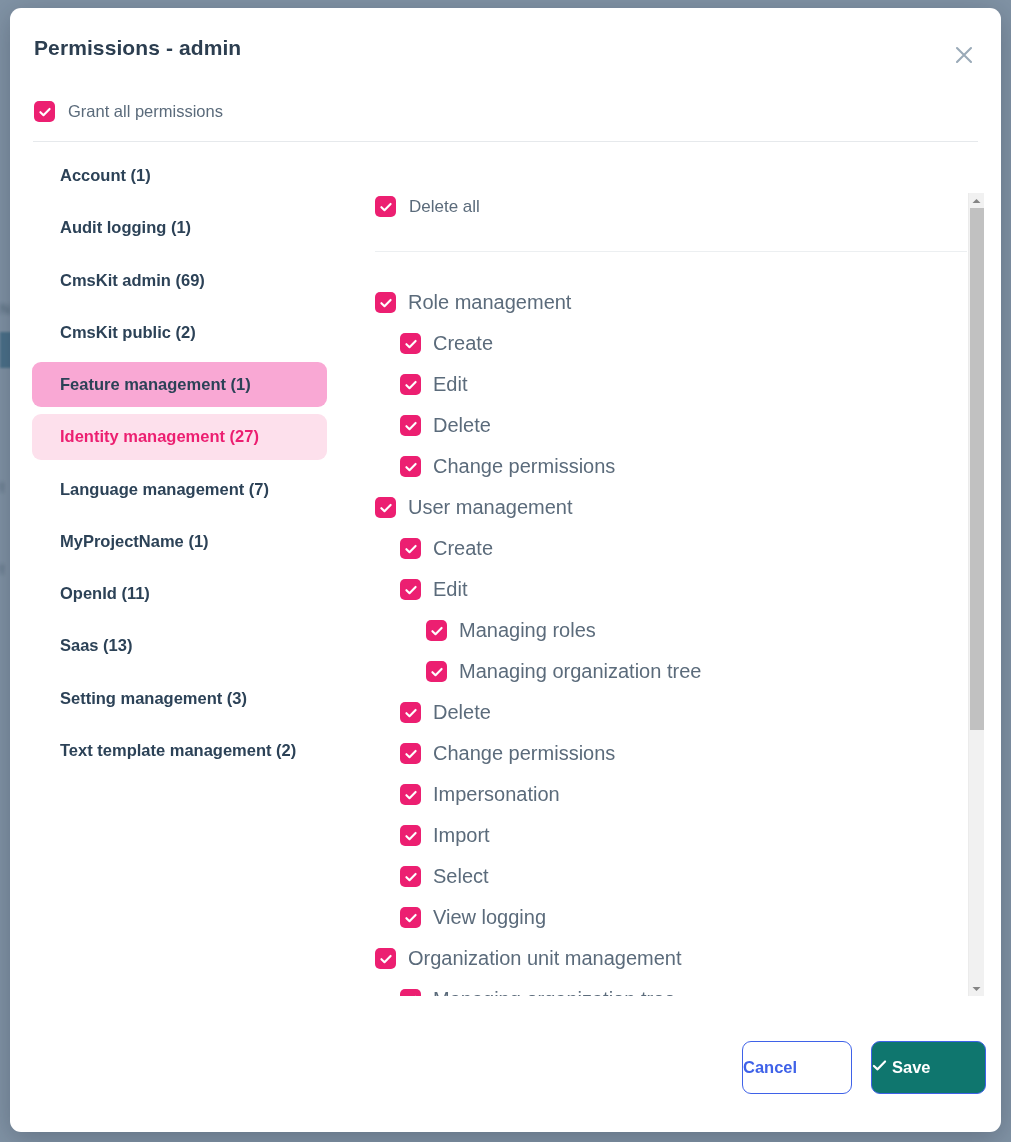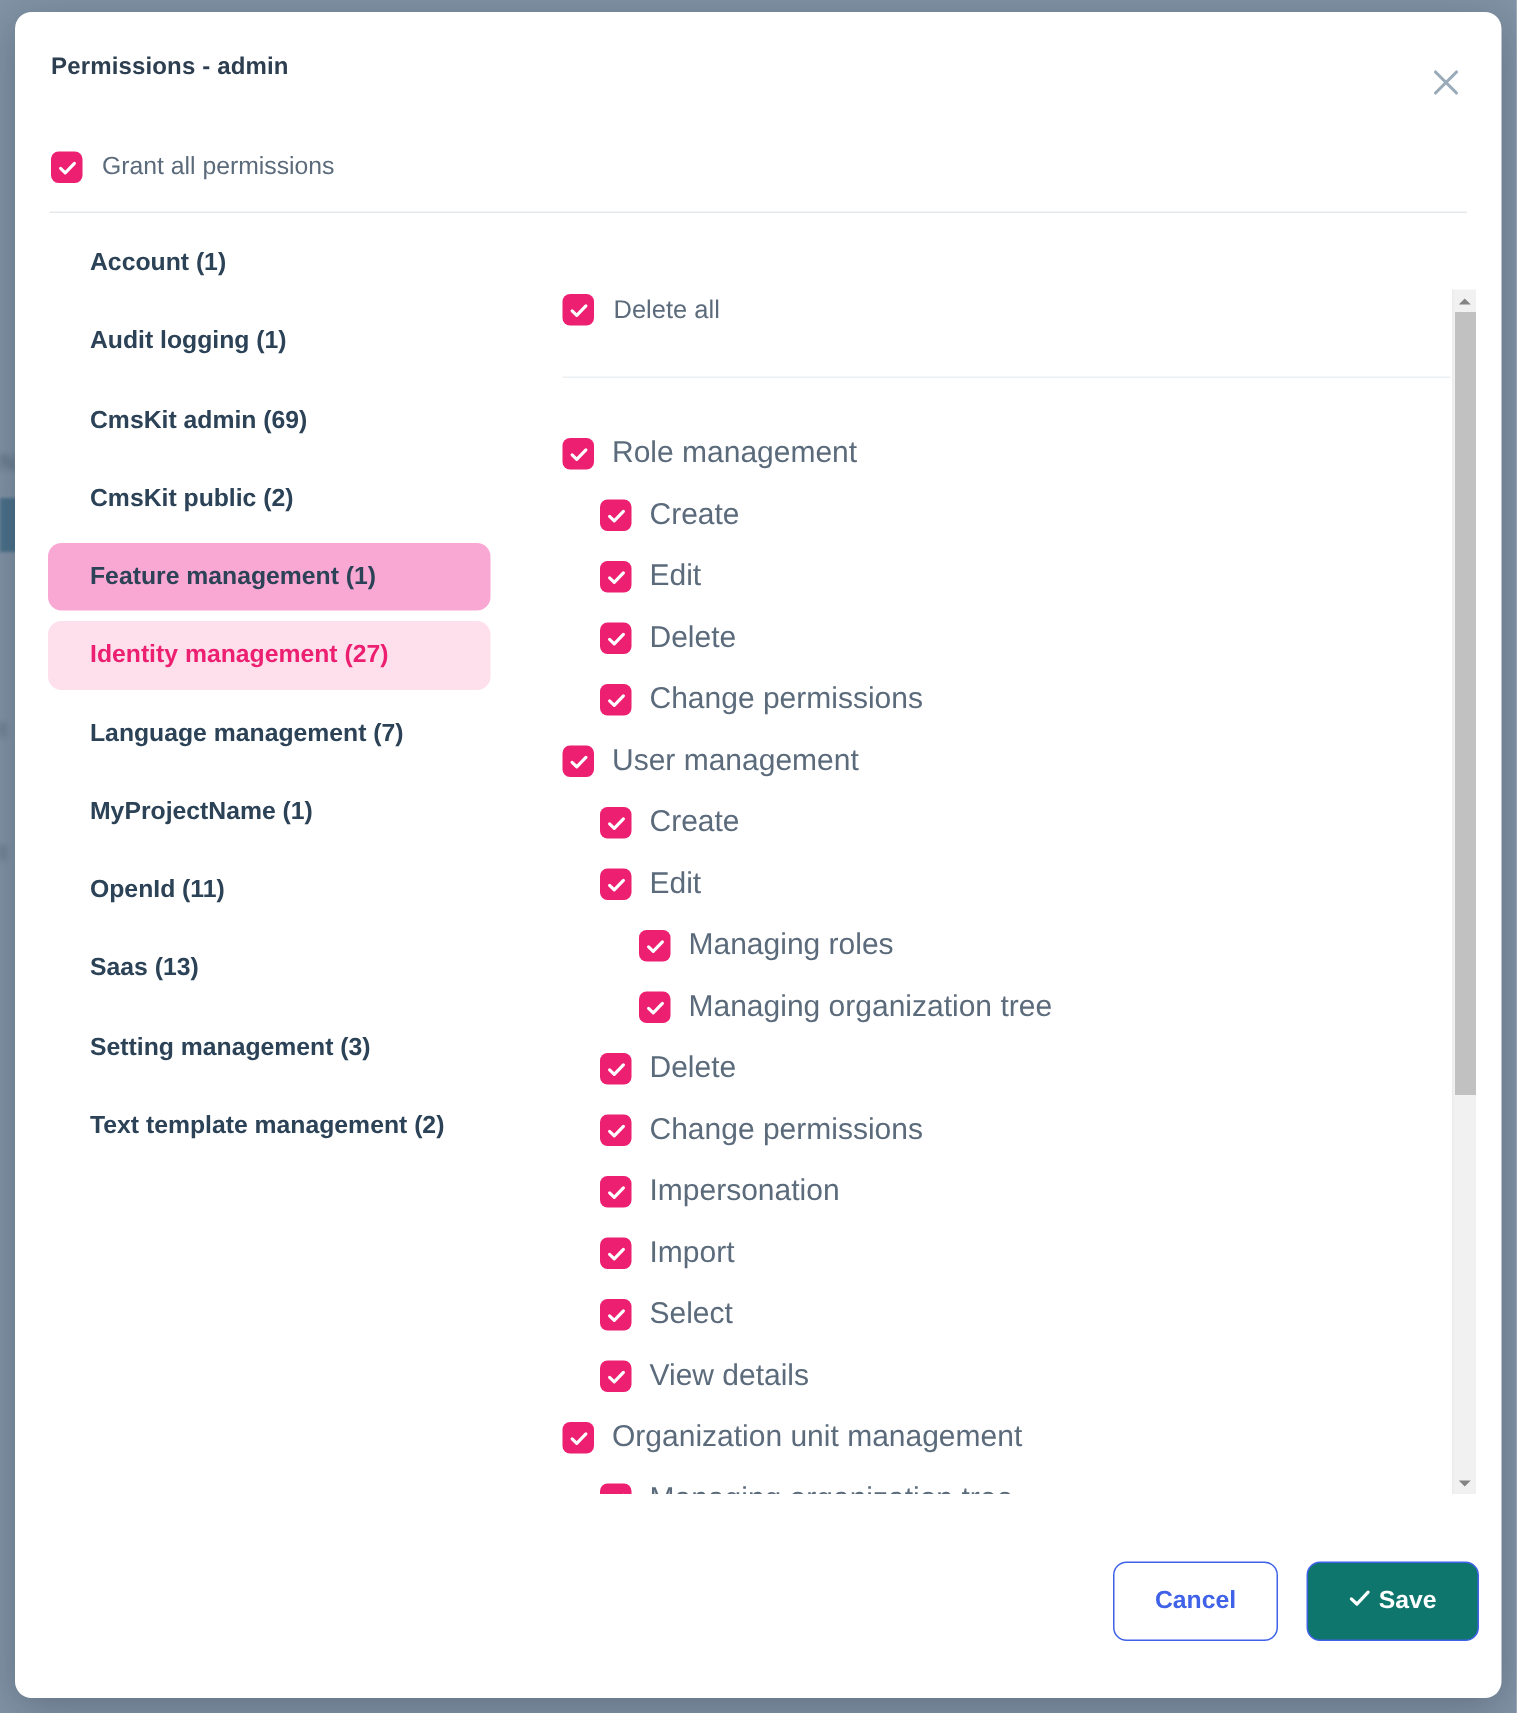--- a/index.html
+++ b/index.html
@@ -51,21 +51,21 @@
 
   
   .modal-header {
     position: relative;
     height: 133px;
   }
   .modal-title {
     position: absolute;
     left: 24px;
     top: 28px;
-    font-size: 16px;
+    font-size: 21px;
     font-weight: bold;
     color: #2c3e50;
     letter-spacing: .1px;
   }
   .close-btn {
     position: absolute;
     right: 22px;
     top: 32px;
     width: 30px; height: 30px;
     cursor: pointer;
@@ -241,21 +241,21 @@
     position: absolute;
     left: 0;
     bottom: 0;
     width: 991px;
     height: 129px;
   }
   .btn {
     position: absolute;
     display: flex;
     align-items: center;
-    justify-content: center;
+    justify-content: flex-start;
     gap: 5px;
     border-radius: 9px;
     font-size: 16.5px;
     font-weight: bold;
     cursor: pointer;
     box-sizing: border-box;
   }
   .btn-cancel {
     right: 149px;
     top: 38px;
@@ -459,21 +459,21 @@
                 </svg>
               </span>
               <span class="plabel">Select</span>
             </div>
             <div class="perm-row lvl1">
               <span class="cb">
                 <svg width="14" height="14" viewBox="0 0 14 14" aria-hidden="true">
                   <path d="M2.4 7.2 L5.5 10.2 L11.6 3.9" stroke="#ffffff" stroke-width="2.1" fill="none" stroke-linecap="round" stroke-linejoin="round"></path>
                 </svg>
               </span>
-              <span class="plabel">View details</span>
+              <span class="plabel">View logging</span>
             </div>
             <div class="perm-row lvl0">
               <span class="cb">
                 <svg width="14" height="14" viewBox="0 0 14 14" aria-hidden="true">
                   <path d="M2.4 7.2 L5.5 10.2 L11.6 3.9" stroke="#ffffff" stroke-width="2.1" fill="none" stroke-linecap="round" stroke-linejoin="round"></path>
                 </svg>
               </span>
               <span class="plabel">Organization unit management</span>
             </div>
             <div class="perm-row lvl1">

